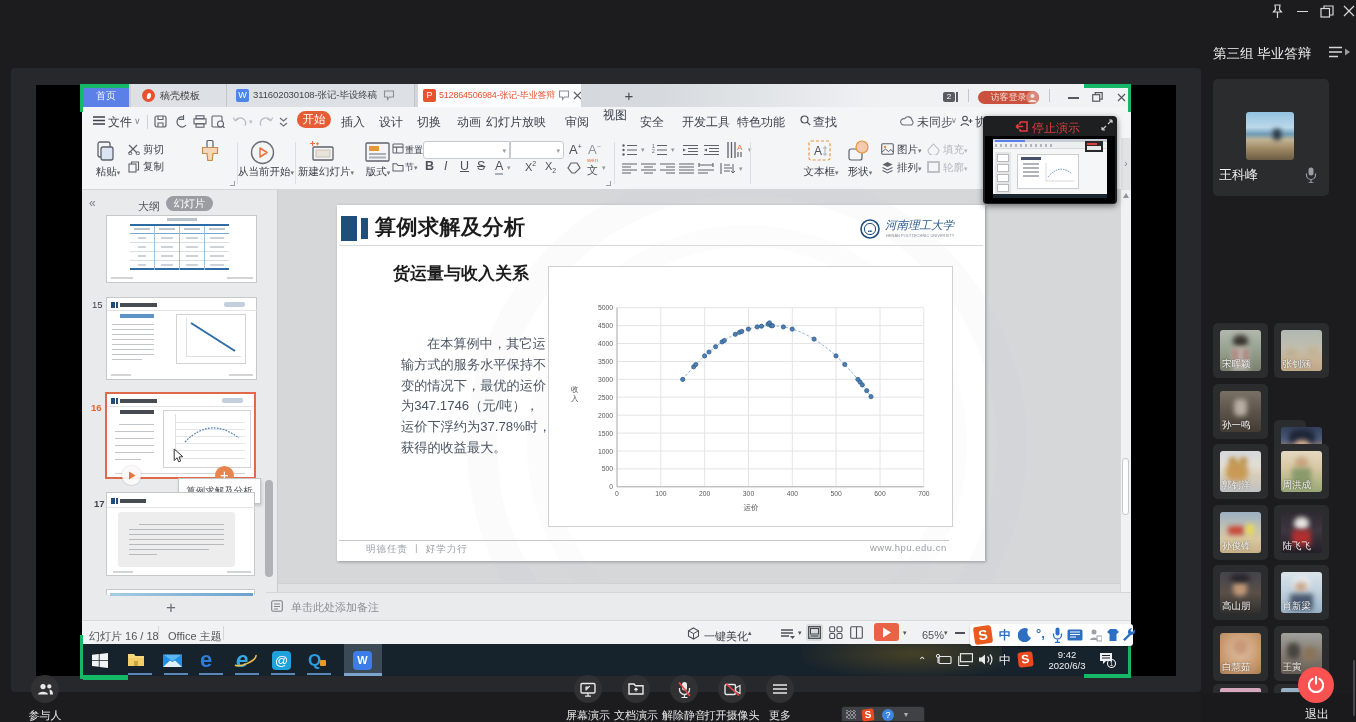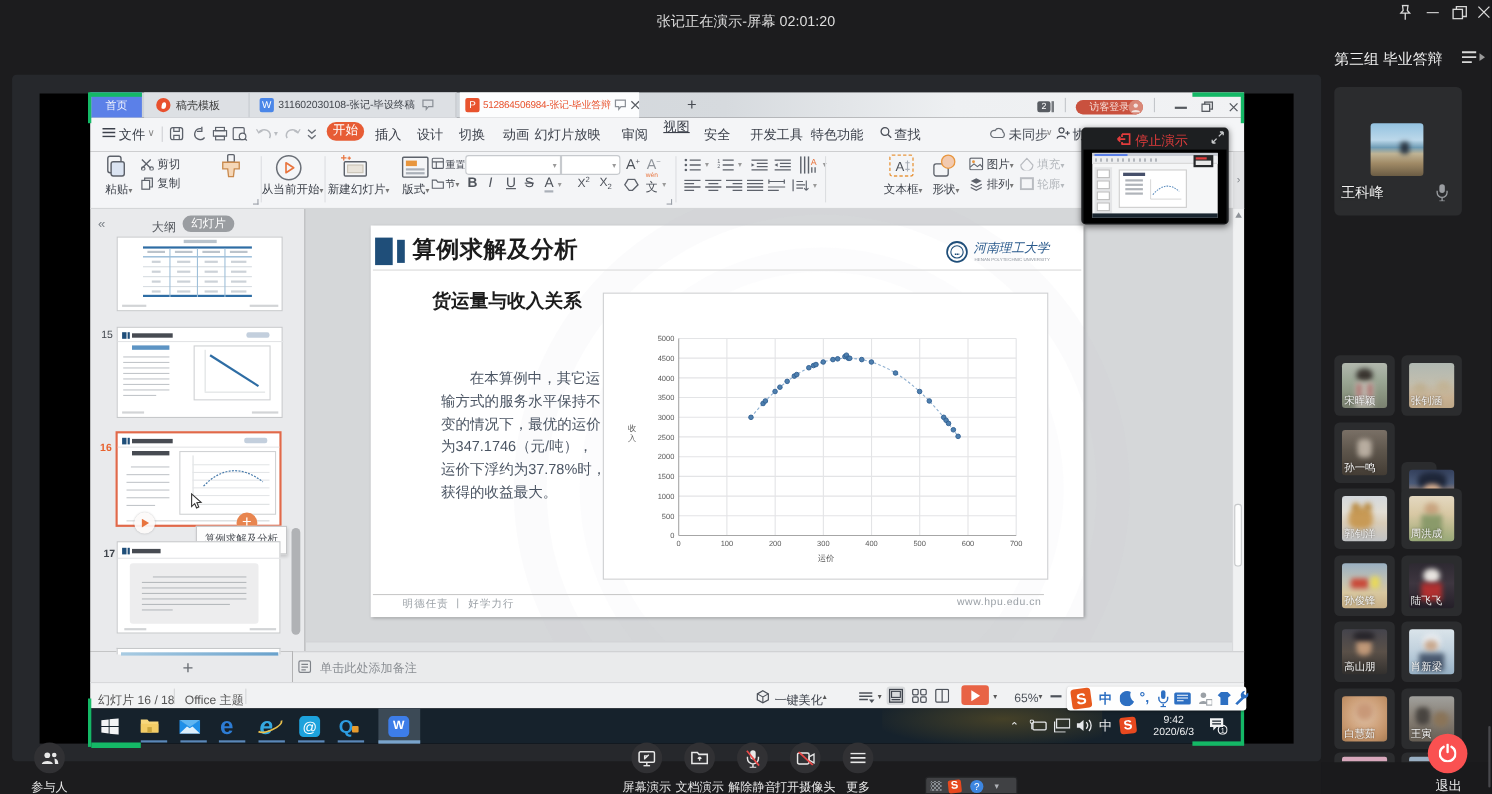--- a/index.html
+++ b/index.html
@@ -32,21 +32,20 @@
 .vtile{background:#2b2c2e;border-radius:5px;}
 .vname{position:absolute;color:#f2f2f2;text-shadow:0 0 2px rgba(0,0,0,.6);}
 #sidebar .vtile>div:first-child{overflow:hidden;}
 #sidebar .vtile>div:first-child>div{filter:blur(2.5px);}
 
 .cbtn{position:absolute;width:28px;height:28px;border-radius:50%;background:#313134;display:flex;align-items:center;justify-content:center;}
 .clabel{position:absolute;color:#e8e8e8;font-size:11px;white-space:nowrap;transform:translateX(-50%);}
 </style></head>
 <body>
 <div id="root">
-  <div class="abs" id="topTitle">张记正在演示-屏幕 02:01:20</div>
   <div class="abs" id="topIcons"></div>
   <div class="abs" id="stage"></div>
   <div class="abs" id="blackbox"></div>
   <div class="abs" id="wps">
     <div class="abs" id="tabbar">
       <div class="tab" style="left:1px;width:46px;background:#5b80e8;color:#eef1fc;justify-content:center;">首页</div>
       <div class="tab" style="left:49px;width:96px;background:#dde0e4;border-right:1px solid #c2c6cb;">
         <span style="width:13px;height:13px;border-radius:50%;background:#e8502e;margin:0 5px 0 11px;display:inline-block;position:relative;">
             <span style="position:absolute;left:4.5px;top:3.5px;width:4px;height:6px;background:#fff;border-radius:50% 50% 50% 20%;transform:rotate(8deg);"></span>
           </span>稿壳模板</div>
@@ -122,21 +121,21 @@
       <svg class="abs" style="left:197px;top:10px" width="9" height="11" viewBox="0 0 9 11">
           <path d="M1 1l3.5 3L8 1M1 6l3.5 3L8 6" fill="none" stroke="#6a6f77" stroke-width="1.2"></path>
         </svg>
       <span class="abs" style="left:215px;top:4px;width:34px;height:17px;background:#e75c35;border-radius:9px;color:#fff;text-align:center;line-height:17px;font-size:11.5px;">开始</span>
       <span class="abs" style="left:259px;top:7px;">插入</span>
         <span class="abs" style="left:297px;top:7px;">设计</span>
         <span class="abs" style="left:335px;top:7px;">切换</span>
         <span class="abs" style="left:375px;top:7px;">动画</span>
         <span class="abs" style="left:404px;top:7px;">幻灯片放映</span>
         <span class="abs" style="left:483px;top:7px;">审阅</span>
-        <span class="abs" style="left:521px;top:0;text-decoration:underline;">视图</span>
+        <span class="abs" style="left:521px;top:0;">视图</span>
         <span class="abs" style="left:558px;top:7px;">安全</span>
         <span class="abs" style="left:600px;top:7px;">开发工具</span>
         <span class="abs" style="left:655px;top:7px;">特色功能</span>
       <svg class="abs" style="left:718px;top:8px" width="11" height="11" viewBox="0 0 11 11">
           <circle cx="4.5" cy="4.5" r="3.5" fill="none" stroke="#4a4f58" stroke-width="1.2"></circle>
           <path d="M7.2 7.2l3 3" stroke="#4a4f58" stroke-width="1.2"></path>
         </svg>
         <span class="abs" style="left:731px;top:7px;">查找</span>
       <svg class="abs" style="left:818px;top:9px" width="15" height="11" viewBox="0 0 15 11">
           <path d="M4 9a3.2 3.2 0 1 1 .6-6.3A4 4 0 0 1 12 4.3 2.8 2.8 0 0 1 11.5 9z" fill="none" stroke="#6a6f77" stroke-width="1.1"></path>

